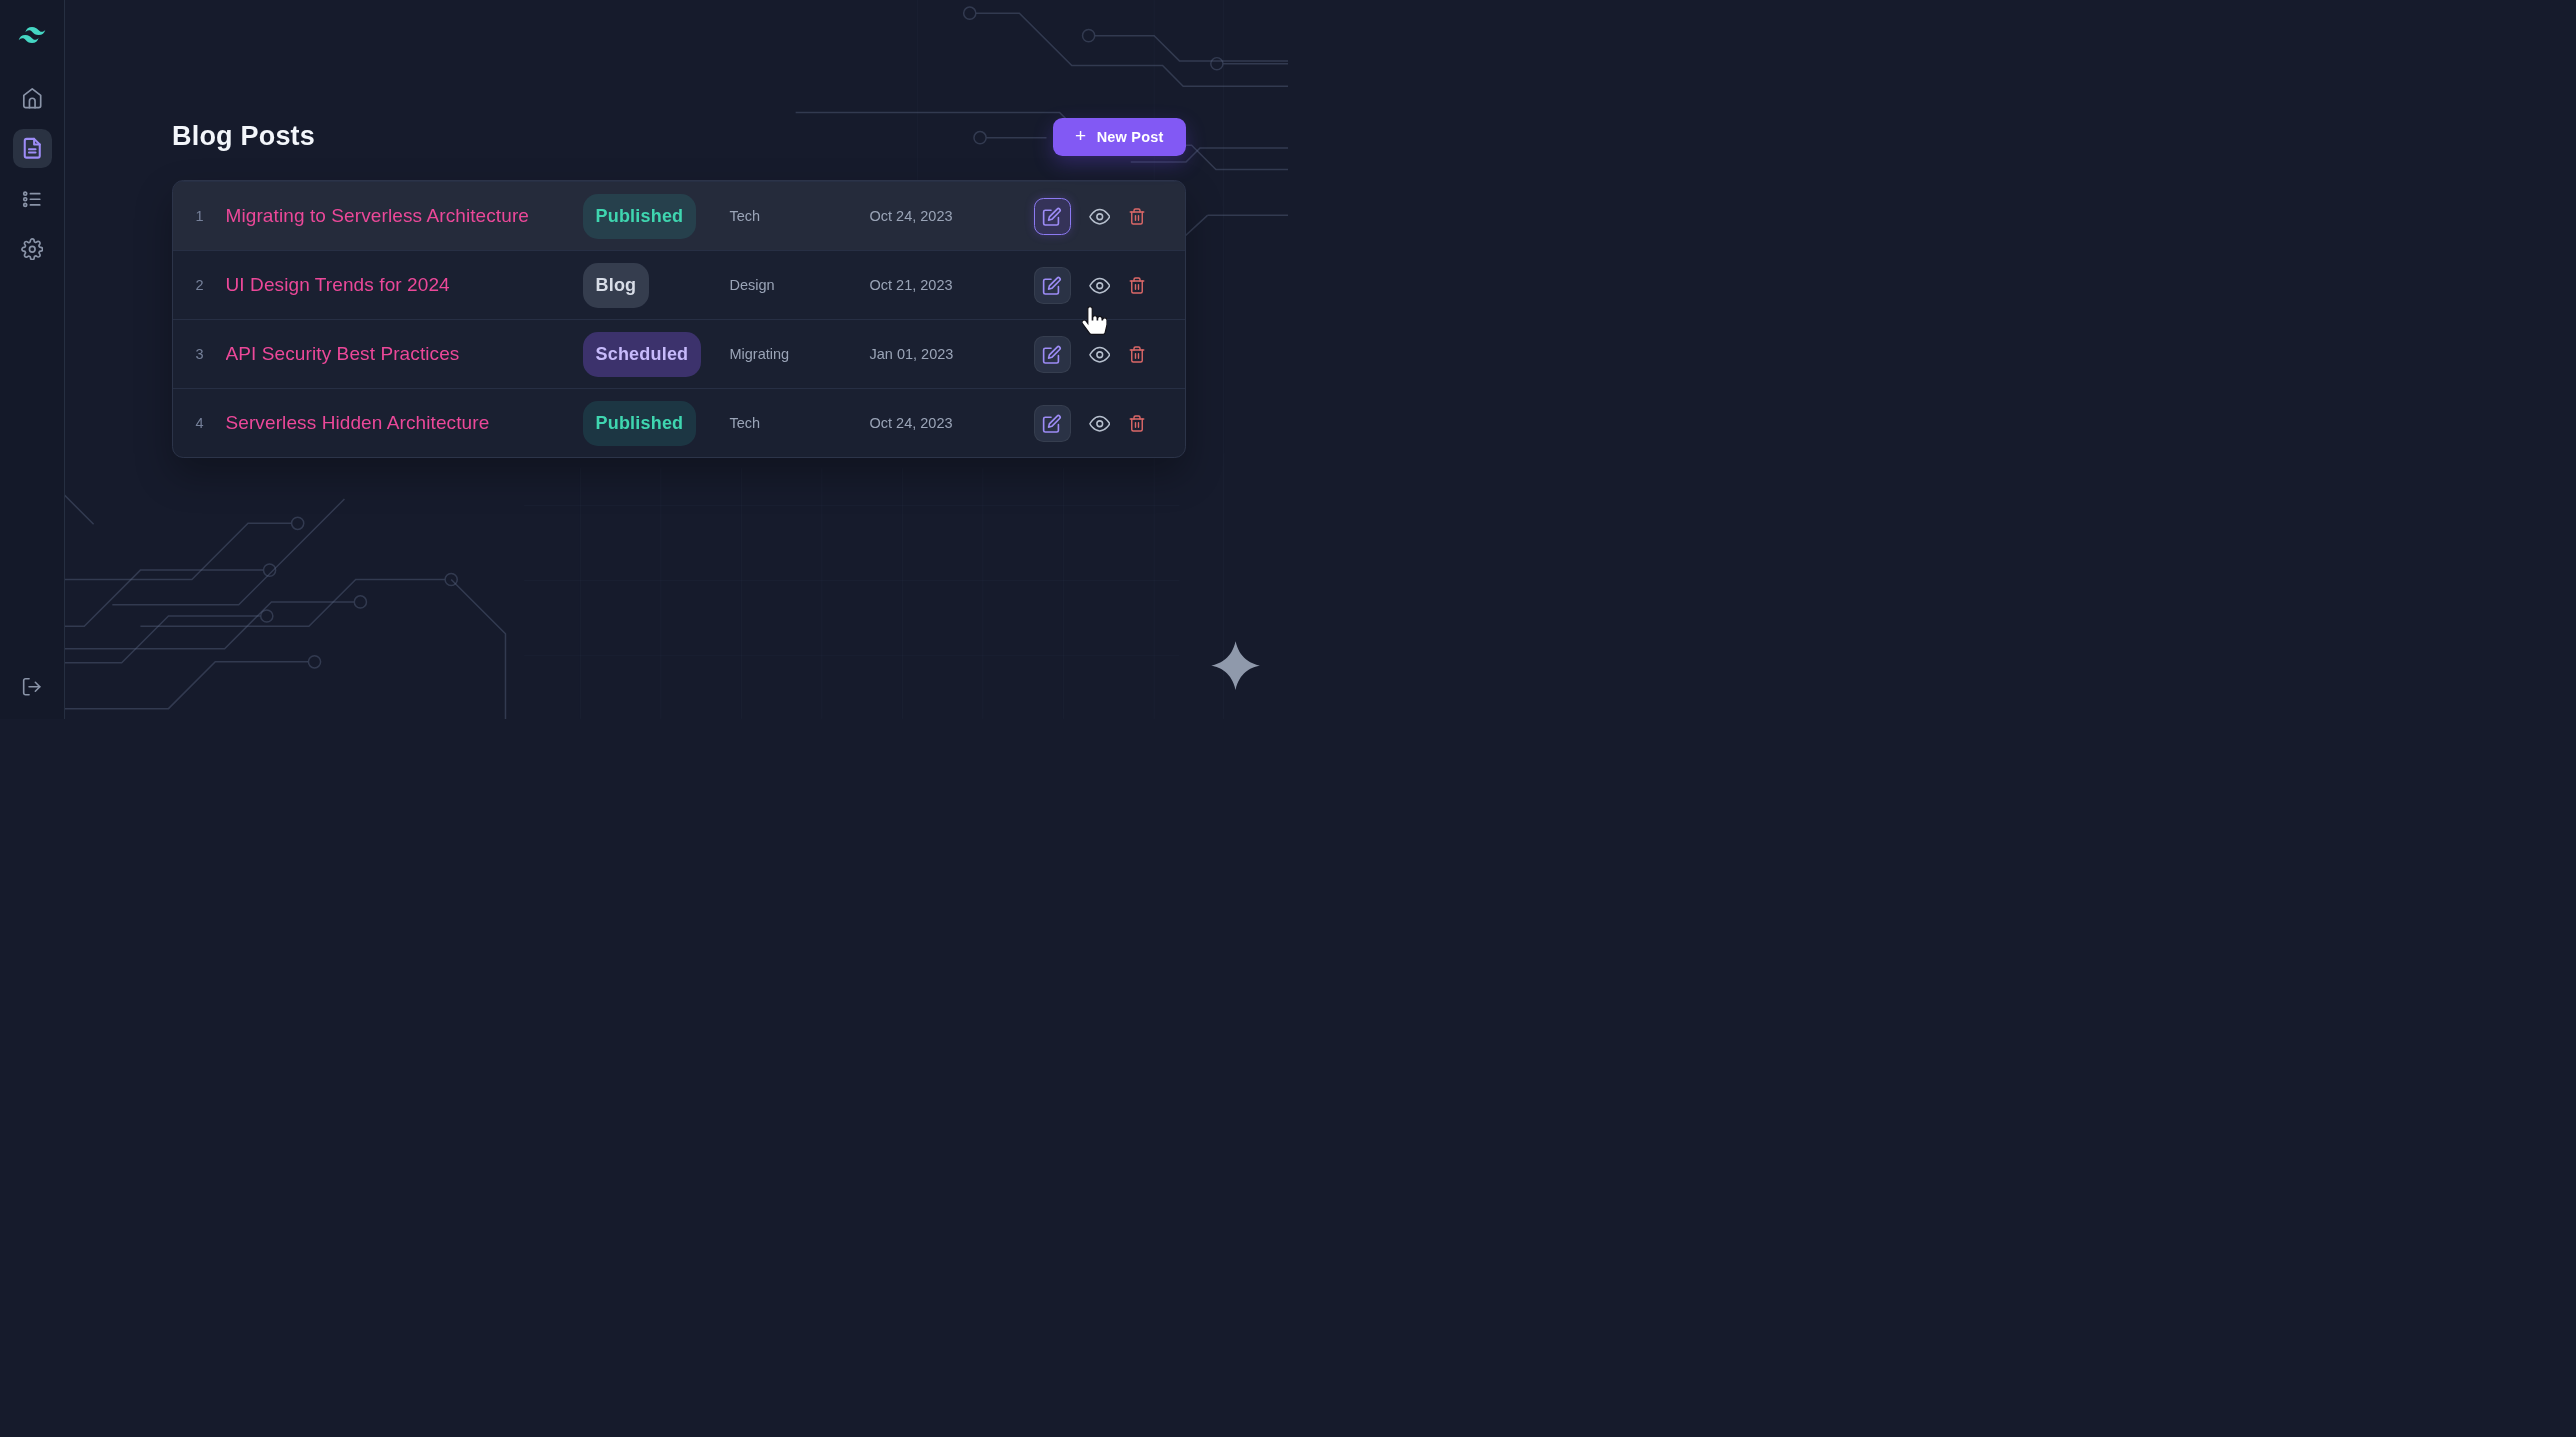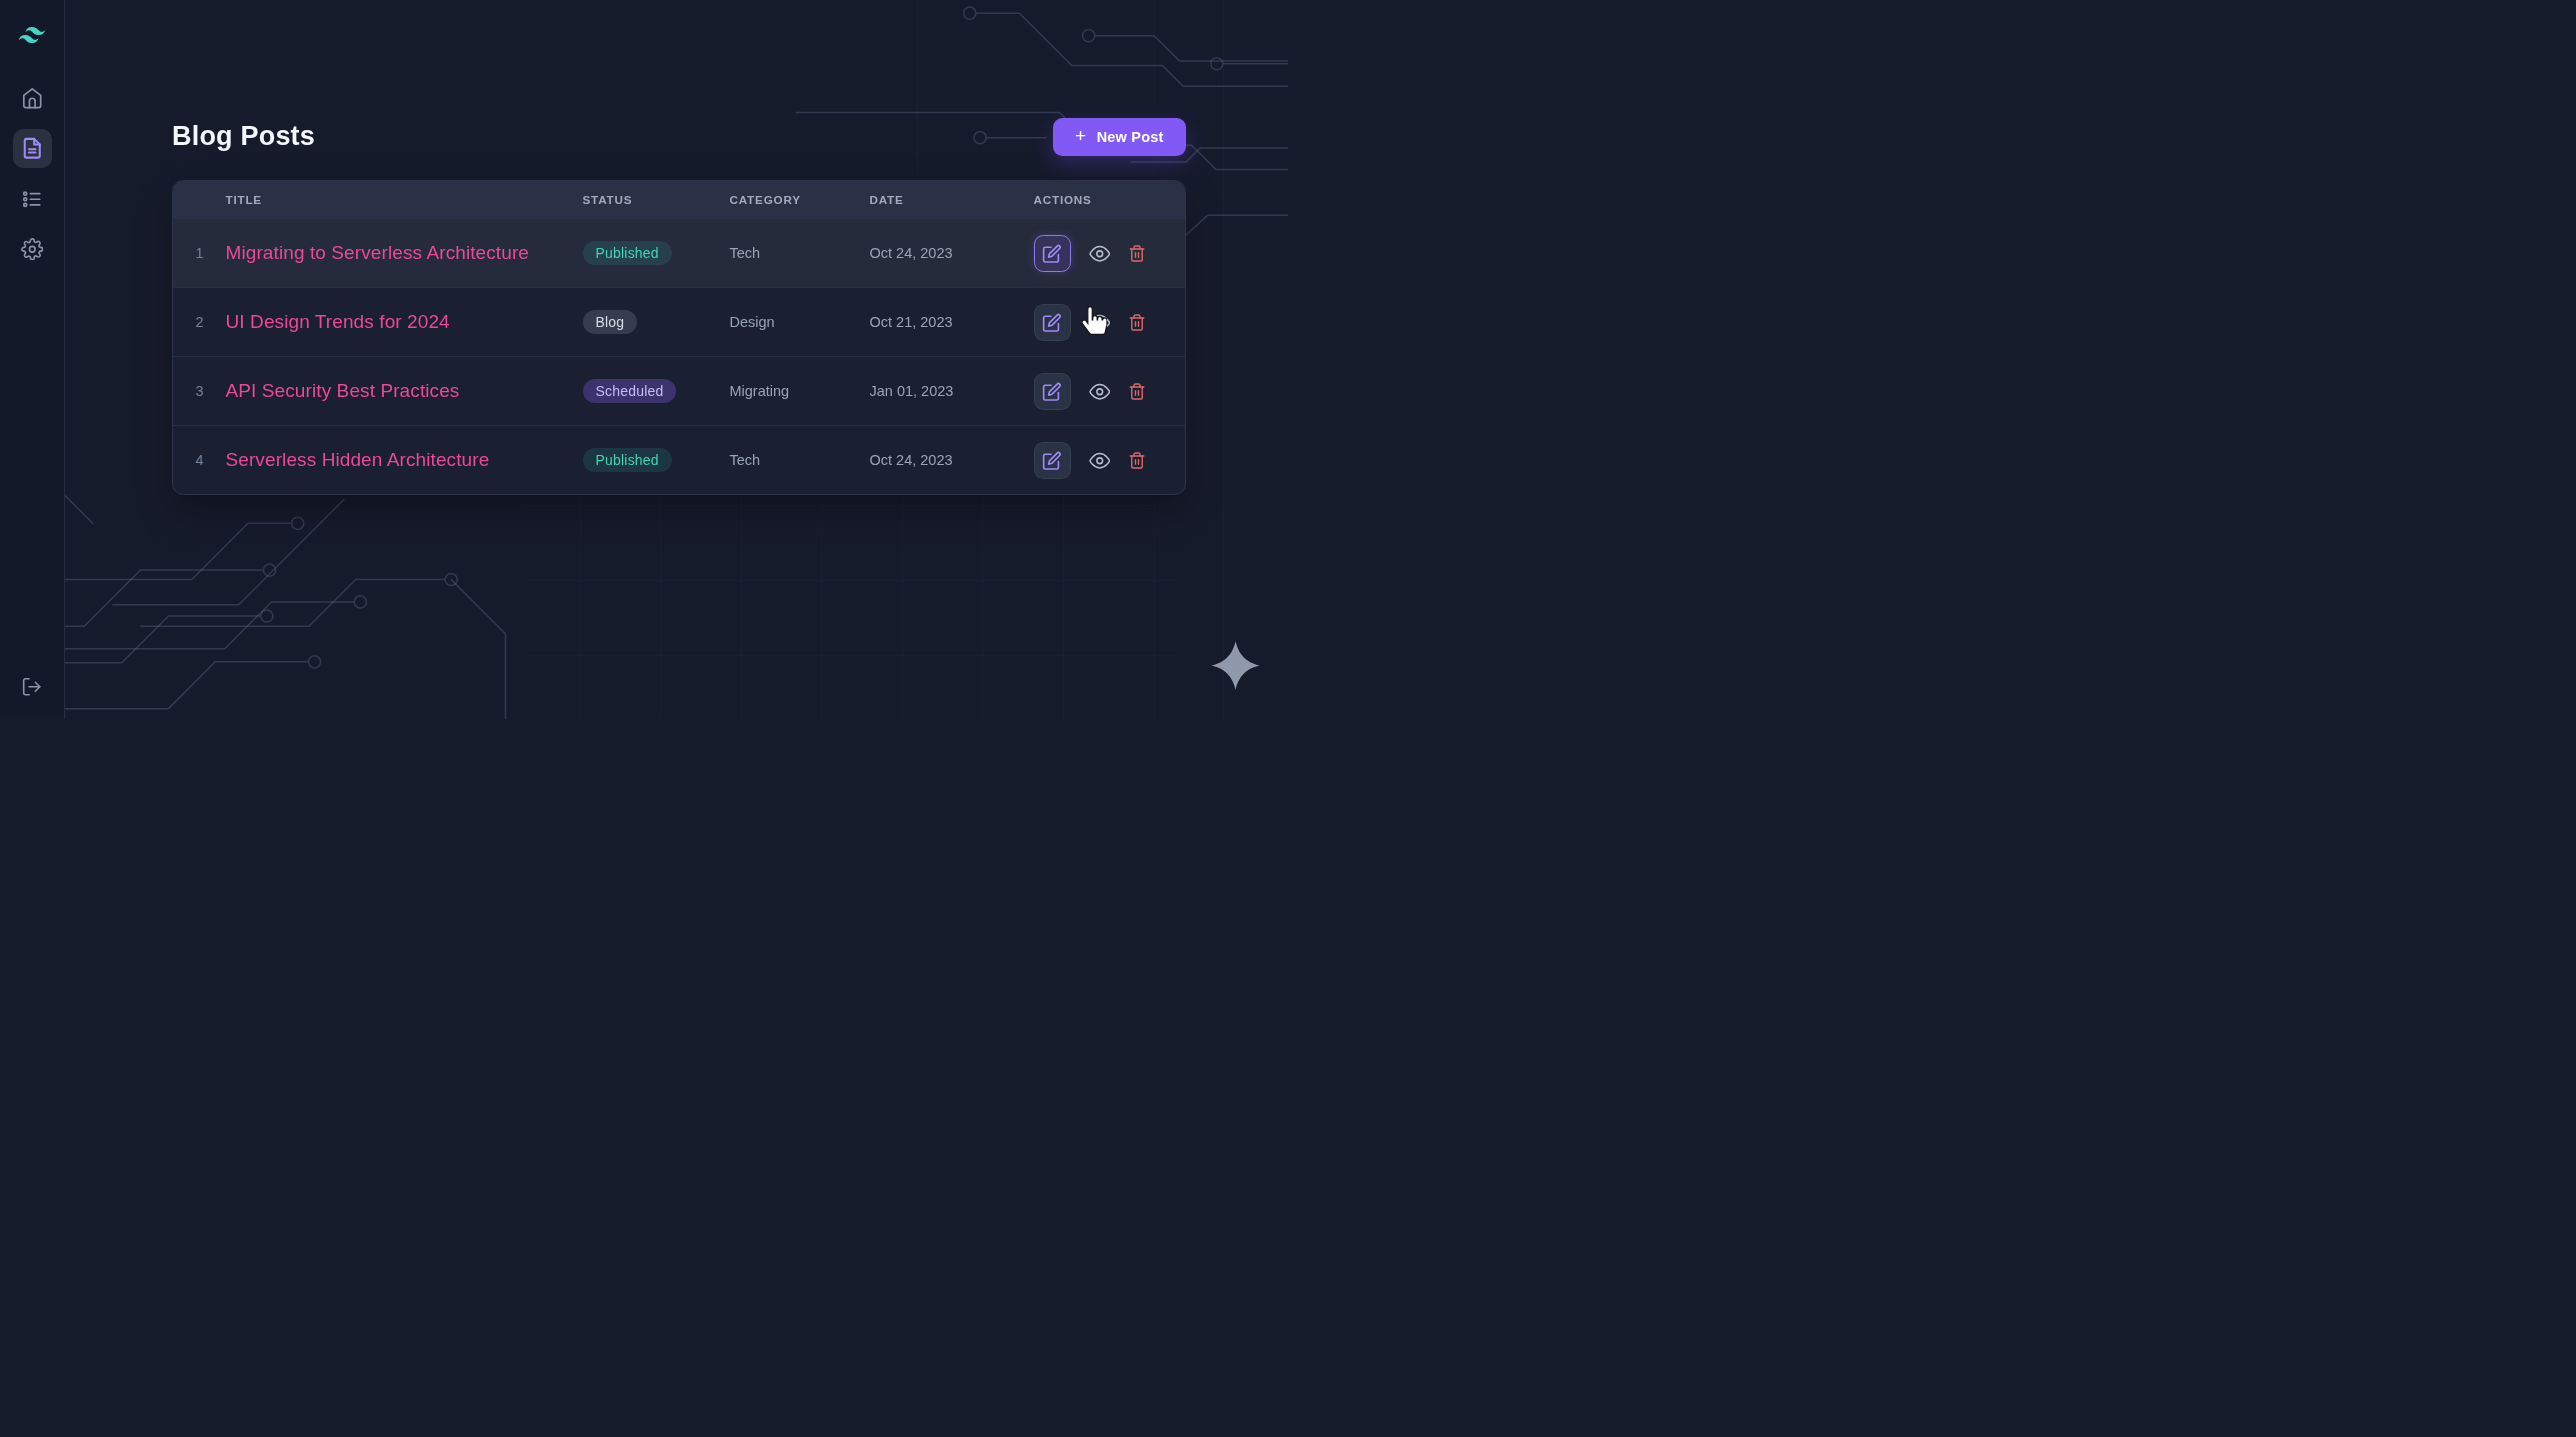--- a/index.html
+++ b/index.html
@@ -60,22 +60,22 @@
   .thead span {
     font-size:11.7px; font-weight:700; color:#A2ABBE; letter-spacing:0.8px;
   }
   .thead .col-title { grid-column:2; }
   .row { height:69px; border-top:0.9px solid #272F44; position:relative; }
   .row--hover { background:rgba(255,255,255,0.05); }
   .cell-num { color:#76819A; font-size:14.5px; }
   .cell-title { color:#ec4899; font-size:19px; font-weight:500; letter-spacing:0.1px;
     white-space:nowrap; overflow:hidden; }
   .badge {
-    display:inline-flex; align-items:center; height:24px; padding:0 13px;
-    border-radius:15px; font-size:14px; font-weight:400; letter-spacing:0.2px;
+    display:inline-flex; align-items:center; height:45px; padding:0 13px;
+    border-radius:15px; font-size:18px; font-weight:700; letter-spacing:0.2px;
   }
   .badge--published { color:#3FD6B0; background:rgba(45,212,191,0.13); }
   .badge--draft     { color:#D8DDE7; background:rgba(148,163,184,0.22); }
   .badge--scheduled { color:#C7BAFB; background:rgba(139,92,246,0.30); }
   .cell-category, .cell-date { color:#9AA4B7; font-size:14.5px; }
   .actions { display:flex; align-items:center; gap:18px; }
   .btn-edit {
     width:37px; height:37px; border-radius:9.4px; cursor:pointer;
     background:#2A3245; border:0.9px solid rgba(255,255,255,0.06);
     display:grid; place-items:center;
@@ -184,27 +184,20 @@
 <main class="main">
   <div class="page-header">
     <h1 class="page-title">Blog Posts</h1>
     <button class="btn-new">
       <span class="plus">+</span>
       <span>New Post</span>
     </button>
   </div>
 
   <section class="table-card">
-    <div class="trow thead">
-      <span class="col-title">TITLE</span>
-      <span>STATUS</span>
-      <span>CATEGORY</span>
-      <span>DATE</span>
-      <span>ACTIONS</span>
-    </div>
     <div id="table-body">
   <div class="trow row row--hover">
     <span class="cell-num">1</span>
     <span class="cell-title">Migrating to Serverless Architecture</span>
     <span class="cell-status">
       <span class="badge badge--published">Published</span>
     </span>
     <span class="cell-category">Tech</span>
     <span class="cell-date">Oct 24, 2023</span>
     <span class="actions">

